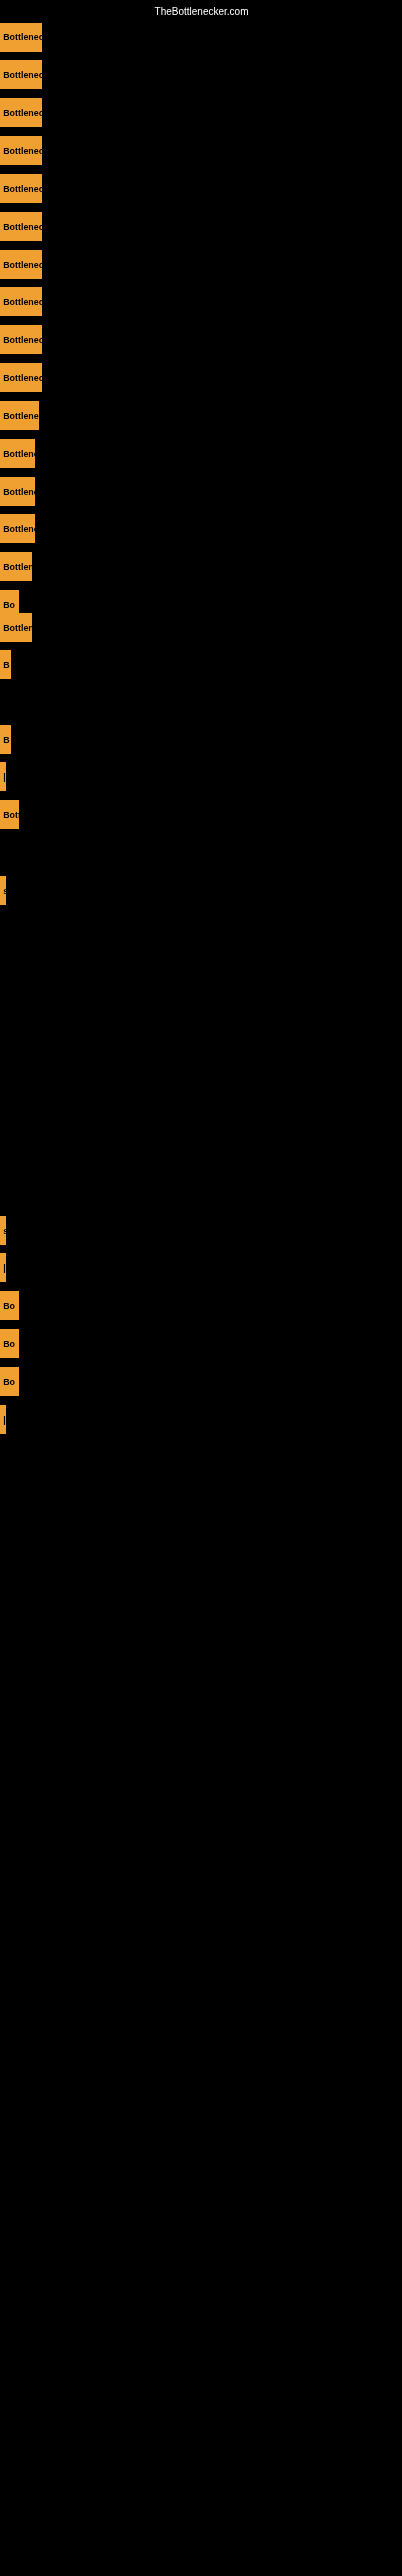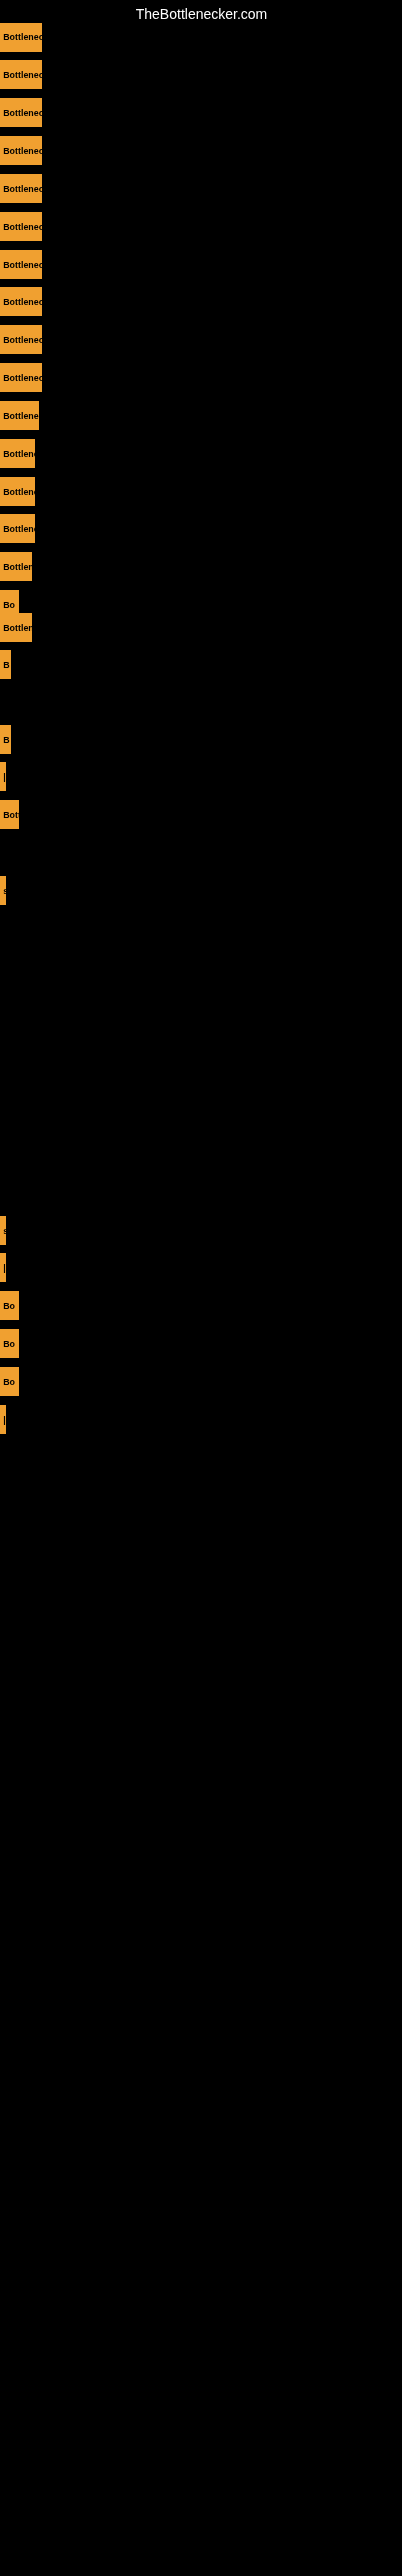--- a/index.html
+++ b/index.html
@@ -15,21 +15,21 @@
       min-height: 2576px;
       position: relative;
     }
 
     .site-title {
       position: absolute;
       top: 6.4px;
       left: 50%;
       transform: translateX(-50%);
       color: #ffffff;
-      font-size: 14px;
+      font-size: 10px;
       white-space: nowrap;
     }
 
     .bottleneck-bar {
       position: absolute;
       left: 0;
       height: 29px;
       background-color: #f0a030;
       display: flex;
       align-items: center;

